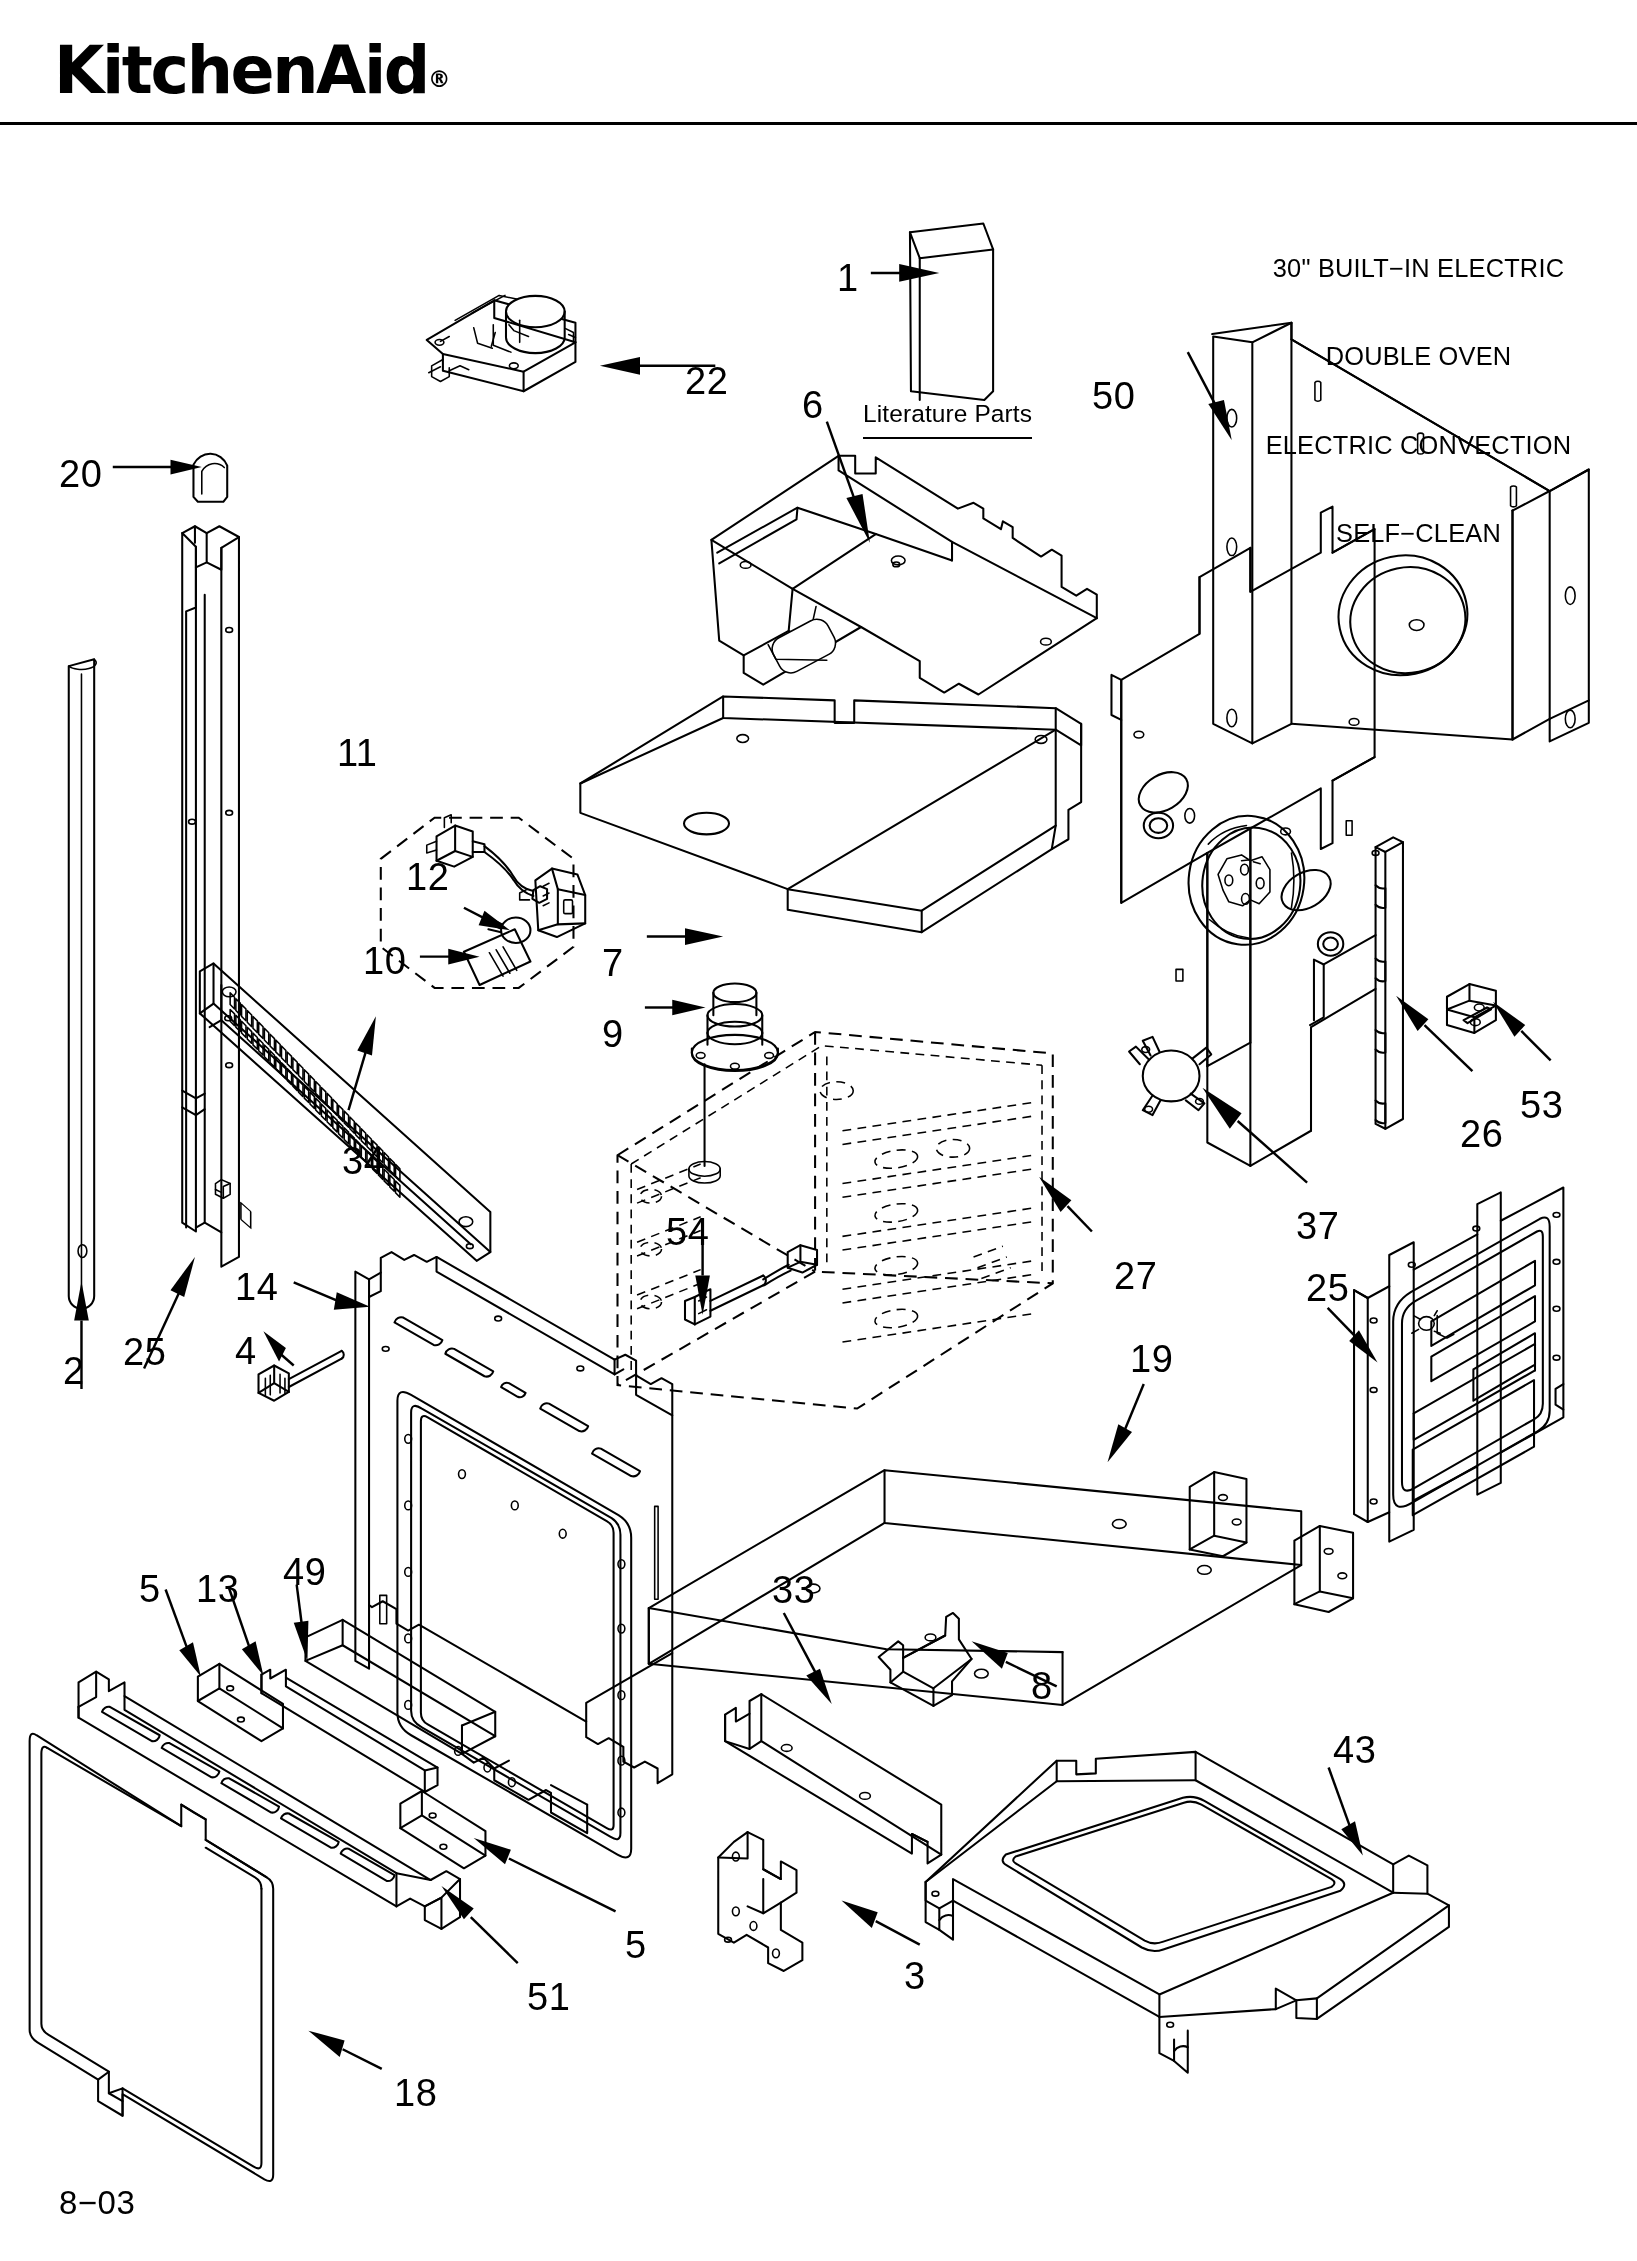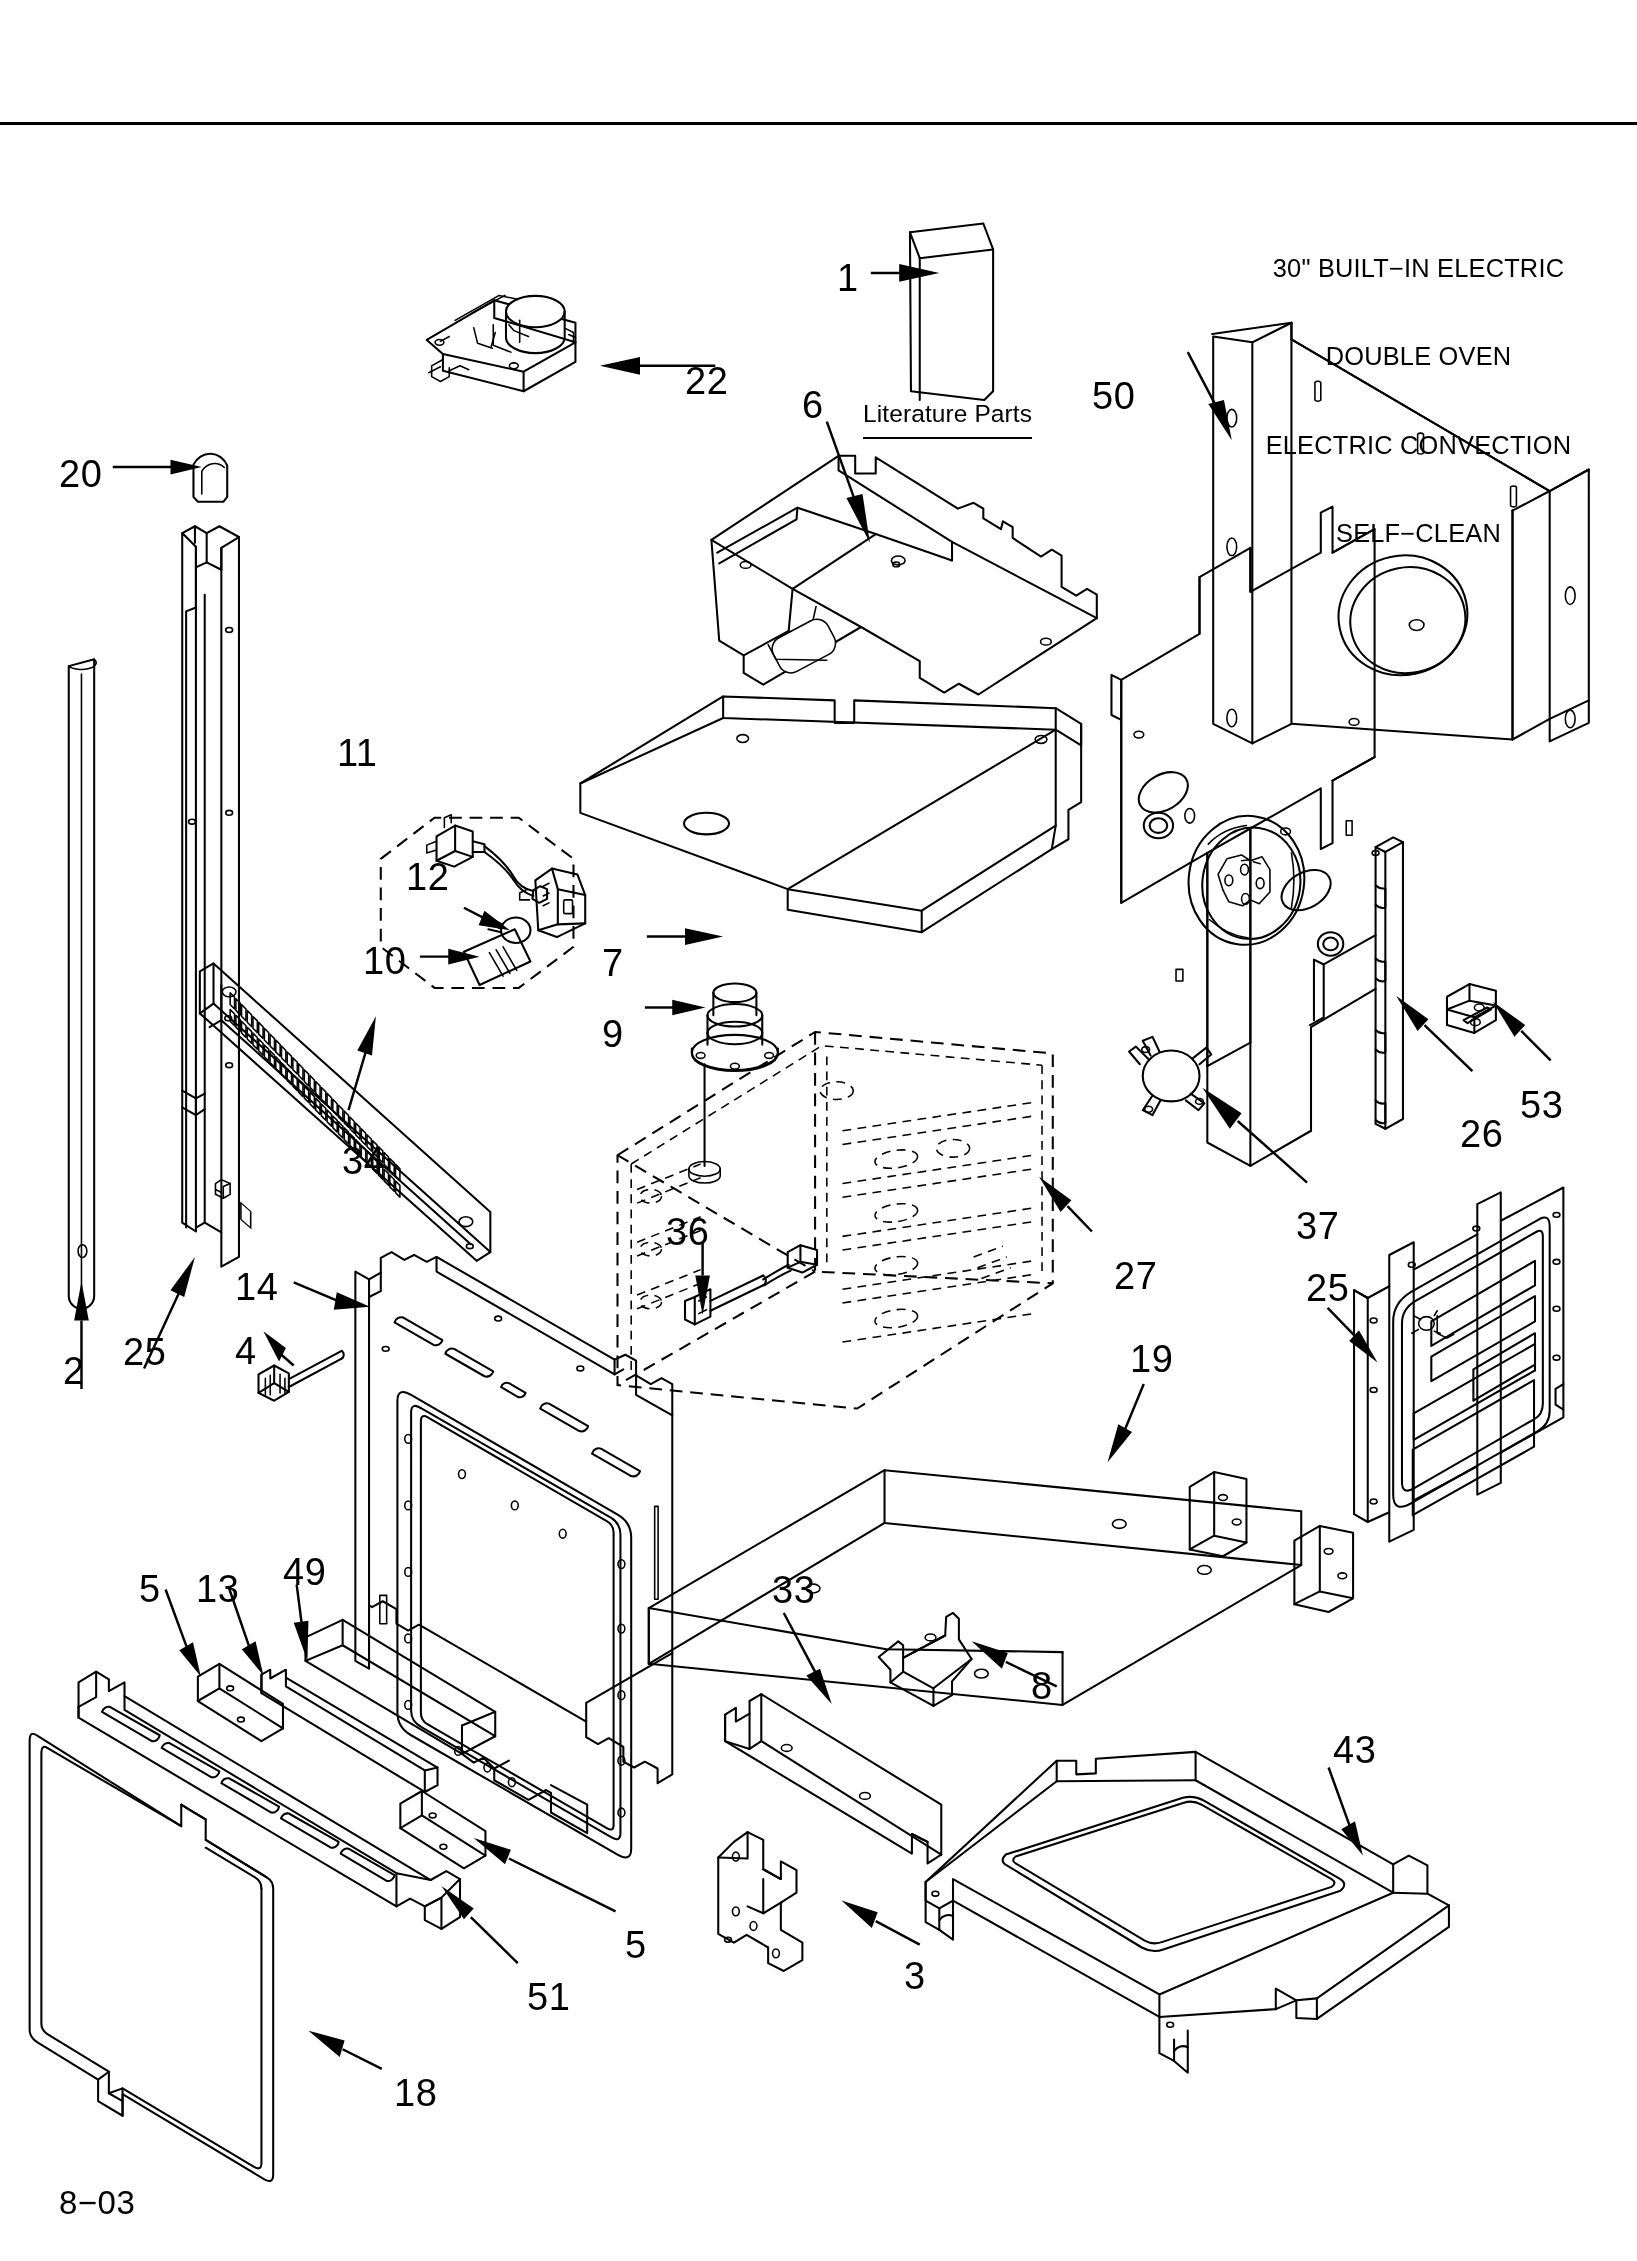--- a/index.html
+++ b/index.html
@@ -44,20 +44,21 @@
   svg.art .wht{fill:#fff;stroke:#000;stroke-width:4.2;stroke-linejoin:round;}
   svg.art .whtt{fill:#fff;stroke:#000;stroke-width:3.2;stroke-linejoin:round;}
 </style>
 </head>
 <body>
 
 <div id="sheet">
 
   <div class="hdr-rule"></div>
 
+  <div class="brand"><span>KitchenAid</span><span class="reg">®</span></div>
 
   <div class="title-block">
     <div>30" BUILT−IN ELECTRIC</div>
     <div>DOUBLE OVEN</div>
     <div>ELECTRIC CONVECTION</div>
     <div>SELF−CLEAN</div>
   </div>
 
   <div class="lit-label">Literature Parts</div>
 
@@ -798,21 +799,21 @@
   <div class="callout" style="left:59px;top:455px">20</div>
   <div class="callout" style="left:337px;top:734px">11</div>
   <div class="callout" style="left:406px;top:858px">12</div>
   <div class="callout" style="left:363px;top:942px">10</div>
   <div class="callout" style="left:602px;top:944px">7</div>
   <div class="callout" style="left:602px;top:1015px">9</div>
   <div class="callout" style="left:342px;top:1142px">34</div>
   <div class="callout" style="left:1460px;top:1115px">26</div>
   <div class="callout" style="left:1520px;top:1086px">53</div>
   <div class="callout" style="left:1296px;top:1207px">37</div>
-  <div class="callout" style="left:666px;top:1213px">36</div>
+  <div class="callout" style="left:666px;top:1213px">54</div>
   <div class="callout" style="left:1114px;top:1257px">27</div>
   <div class="callout" style="left:1306px;top:1269px">25</div>
   <div class="callout" style="left:235px;top:1268px">14</div>
   <div class="callout" style="left:235px;top:1332px">4</div>
   <div class="callout" style="left:1130px;top:1340px">19</div>
   <div class="callout" style="left:63px;top:1352px">2</div>
   <div class="callout" style="left:123px;top:1333px">25</div>
   <div class="callout" style="left:139px;top:1570px">5</div>
   <div class="callout" style="left:196px;top:1570px">13</div>
   <div class="callout" style="left:283px;top:1553px">49</div>

